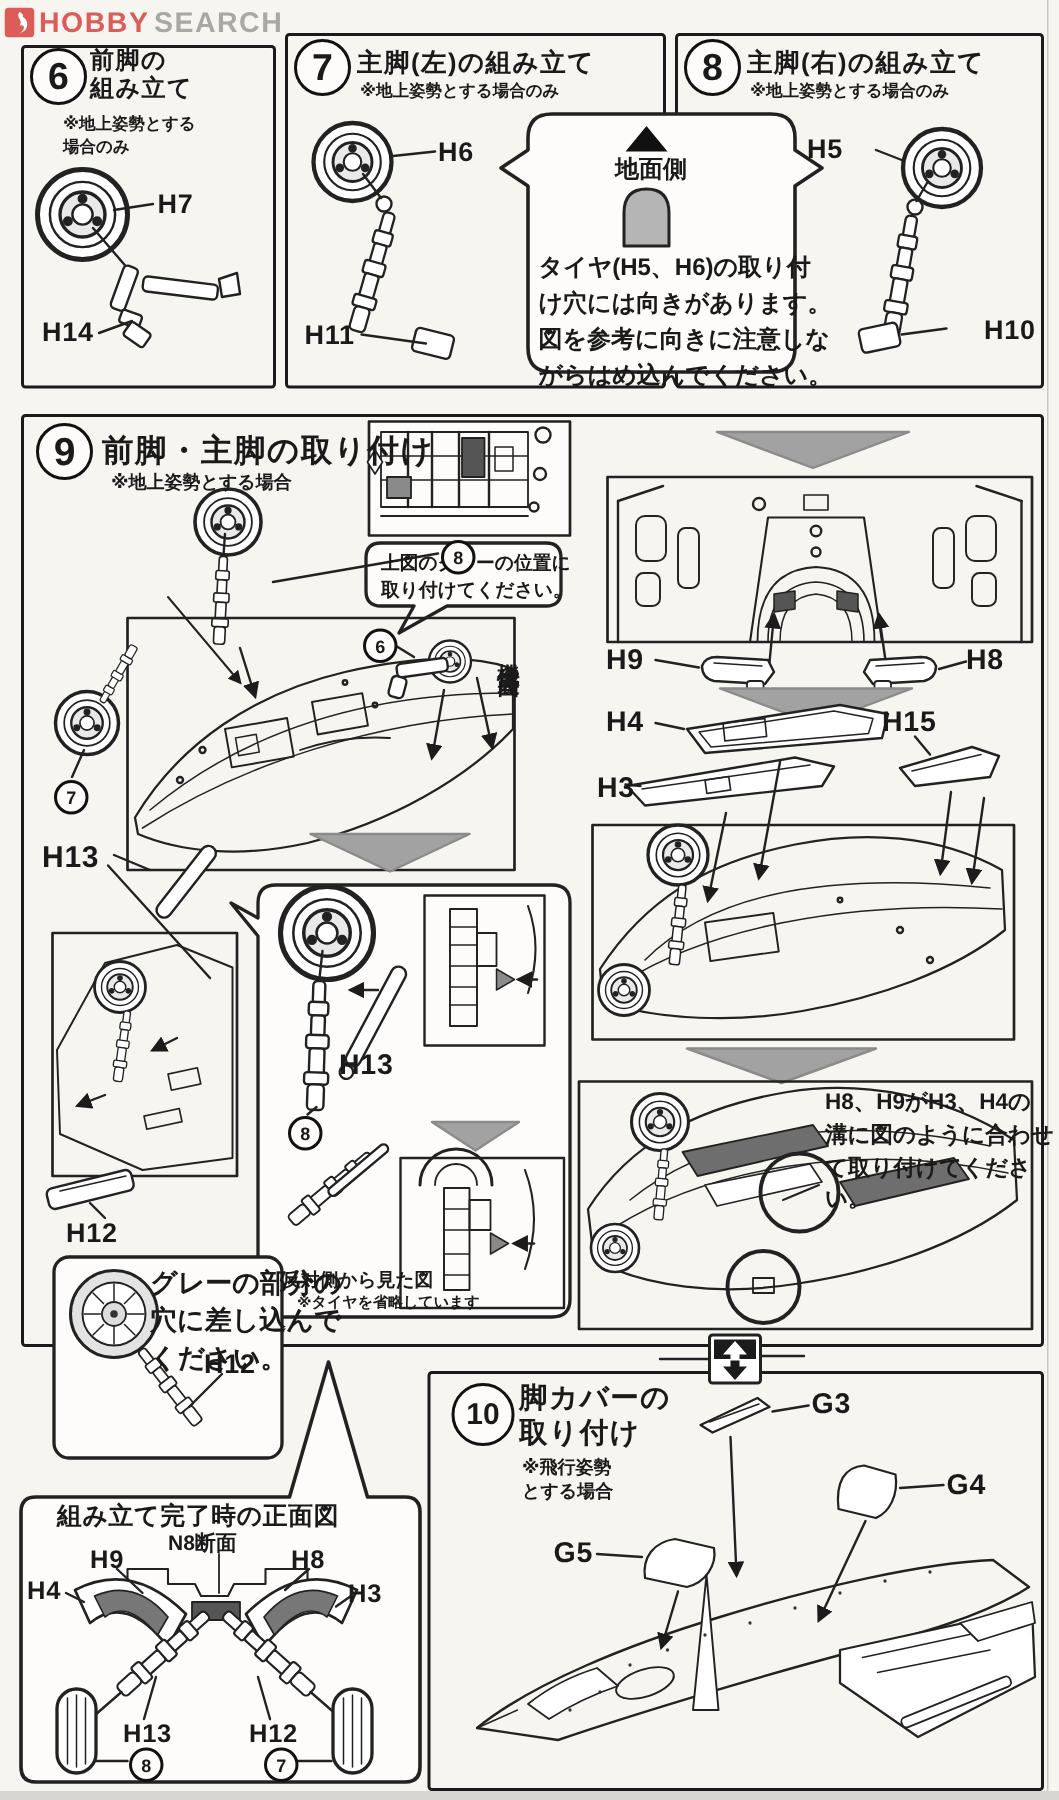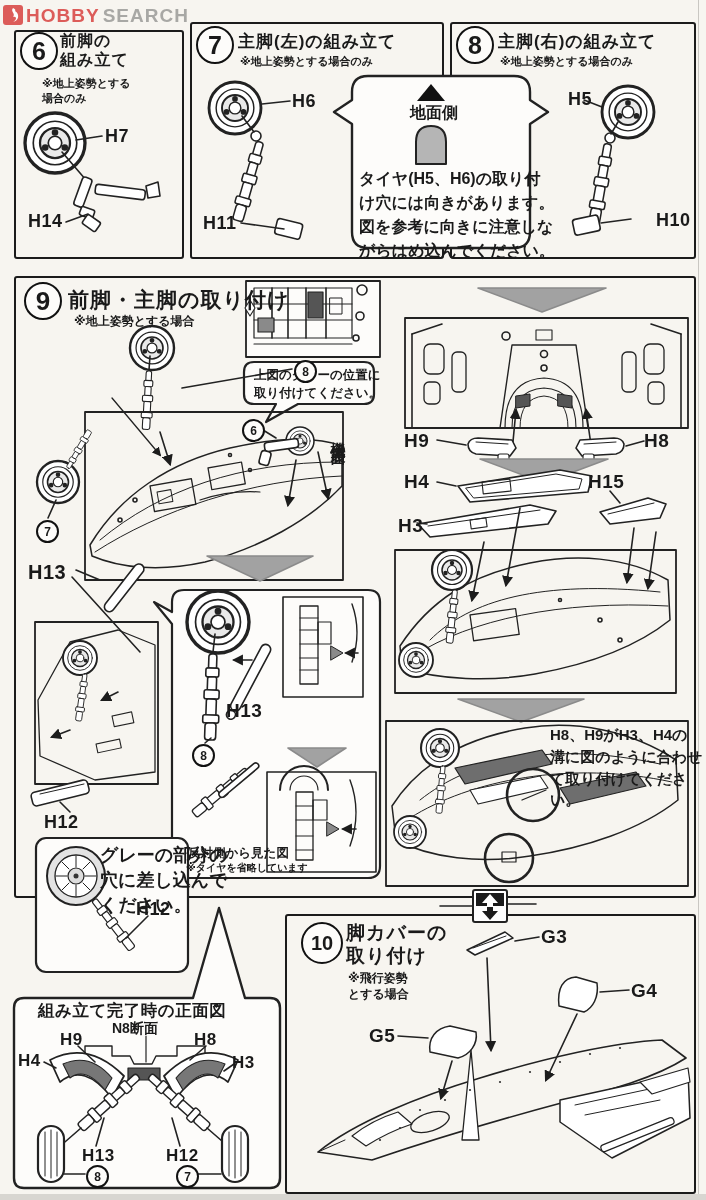--- a/index.html
+++ b/index.html
@@ -438,21 +438,21 @@
   <div class="txt note" style="left:410px;top:103px;font-size:16px;">地面側</div>
   <div class="txt note pre" style="left:359px;top:167px;font-size:16px;line-height:1.5;">タイヤ(H5、H6)の取り付
 け穴には向きがあります。
 図を参考に向きに注意しな
 がらはめ込んでください。</div>
 
   <div class="lbl" style="left:105px;top:126px;">H7</div>
   <div class="lbl" style="left:28px;top:211px;">H14</div>
   <div class="lbl" style="left:292px;top:91px;">H6</div>
   <div class="lbl" style="left:203px;top:213px;">H11</div>
-  <div class="lbl" style="left:568px;top:89px;">H5</div>
+  <div class="lbl" style="left:538px;top:89px;">H5</div>
   <div class="lbl" style="left:656px;top:210px;">H10</div>
 
   <div class="circ big" style="left:24px;top:282px;font-size:26px;">9</div>
   <div class="txt" style="left:68px;top:286px;font-size:21px;font-weight:700;letter-spacing:1px;">前脚・主脚の取り付け</div>
   <div class="txt note" style="left:74px;top:313px;font-size:12px;">※地上姿勢とする場合</div>
   <div class="txt note pre" style="left:254px;top:366px;font-size:12.5px;line-height:1.45;">上図のグレーの位置に
 取り付けてください。</div>
   <div class="circ sm" style="left:294px;top:360px;">8</div>
   <div class="txt vert" style="left:328px;top:430px;">機体裏面</div>
   <div class="circ sm" style="left:242px;top:419px;">6</div>
@@ -465,21 +465,21 @@
   <div class="lbl big" style="left:398px;top:515px;">H3</div>
   <div class="lbl" style="left:28px;top:561px;font-size:20px;">H13</div>
   <div class="lbl big" style="left:226px;top:700px;">H13</div>
   <div class="circ sm" style="left:192px;top:744px;">8</div>
   <div class="lbl" style="left:44px;top:812px;">H12</div>
   <div class="txt note pre" style="left:100px;top:843px;font-size:18px;line-height:1.4;">グレーの部分の
 穴に差し込んで
 ください。</div>
   <div class="lbl" style="left:136px;top:899px;">H12</div>
   <div class="txt note" style="left:188px;top:845px;font-size:12.5px;">反対側から見た図</div>
-  <div class="txt note" style="left:186px;top:861px;font-size:10px;">※タイヤを省略しています</div>
+  <div class="txt note" style="left:186px;top:861px;font-size:10px;padding-left:12px;">※タイヤを省略しています</div>
   <div class="txt note pre" style="left:550px;top:724px;font-size:15px;line-height:1.45;">H8、H9がH3、H4の
 溝に図のように合わせ
 て取り付けてください。</div>
 
   <div class="txt" style="left:38px;top:1000px;font-size:16.5px;font-weight:700;letter-spacing:.5px;">組み立て完了時の正面図</div>
   <div class="txt" style="left:112px;top:1020px;font-size:14px;font-weight:700;">N8断面</div>
   <div class="lbl fv" style="left:60px;top:1030px;">H9</div>
   <div class="lbl fv" style="left:194px;top:1030px;">H8</div>
   <div class="lbl fv" style="left:18px;top:1051px;">H4</div>
   <div class="lbl fv" style="left:232px;top:1053px;">H3</div>

